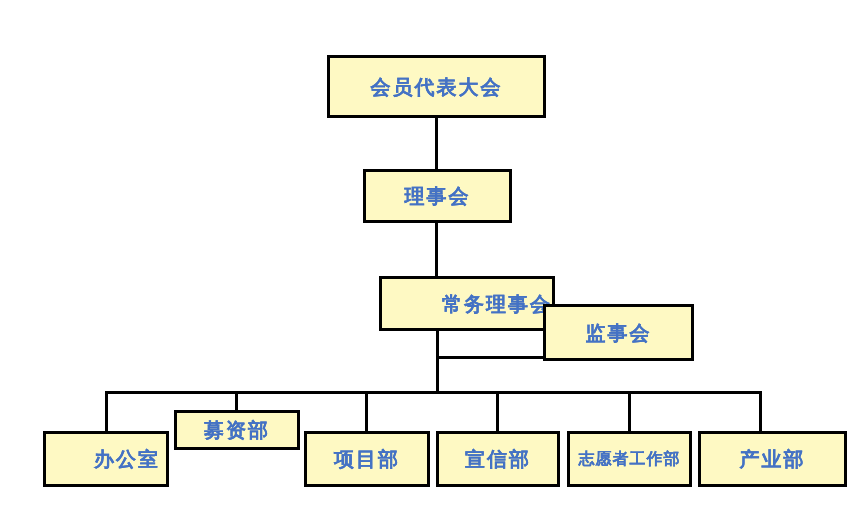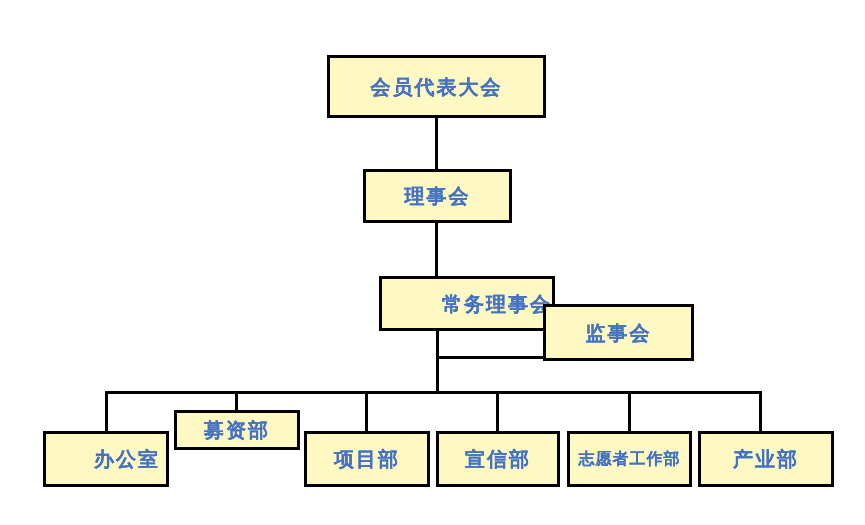--- a/index.html
+++ b/index.html
@@ -86,17 +86,17 @@
   </div>
   <div class="node" style="left:436px; top:431px; width:124px; height:56px;">
     <span class="label">宣信部</span>
   </div>
   <div class="node" style="left:304px; top:431px; width:126px; height:56px;">
     <span class="label">项目部</span>
   </div>
   <div class="node small" style="left:567px; top:431px; width:125px; height:56px;">
     <span class="label">志愿者工作部</span>
   </div>
-  <div class="node" style="left:698px; top:431px; width:136px; height:56px;">
+  <div class="node" style="left:698px; top:431px; width:149px; height:56px;">
     <span class="label">产业部</span>
   </div>
 
 </div>
 
 </body></html>

